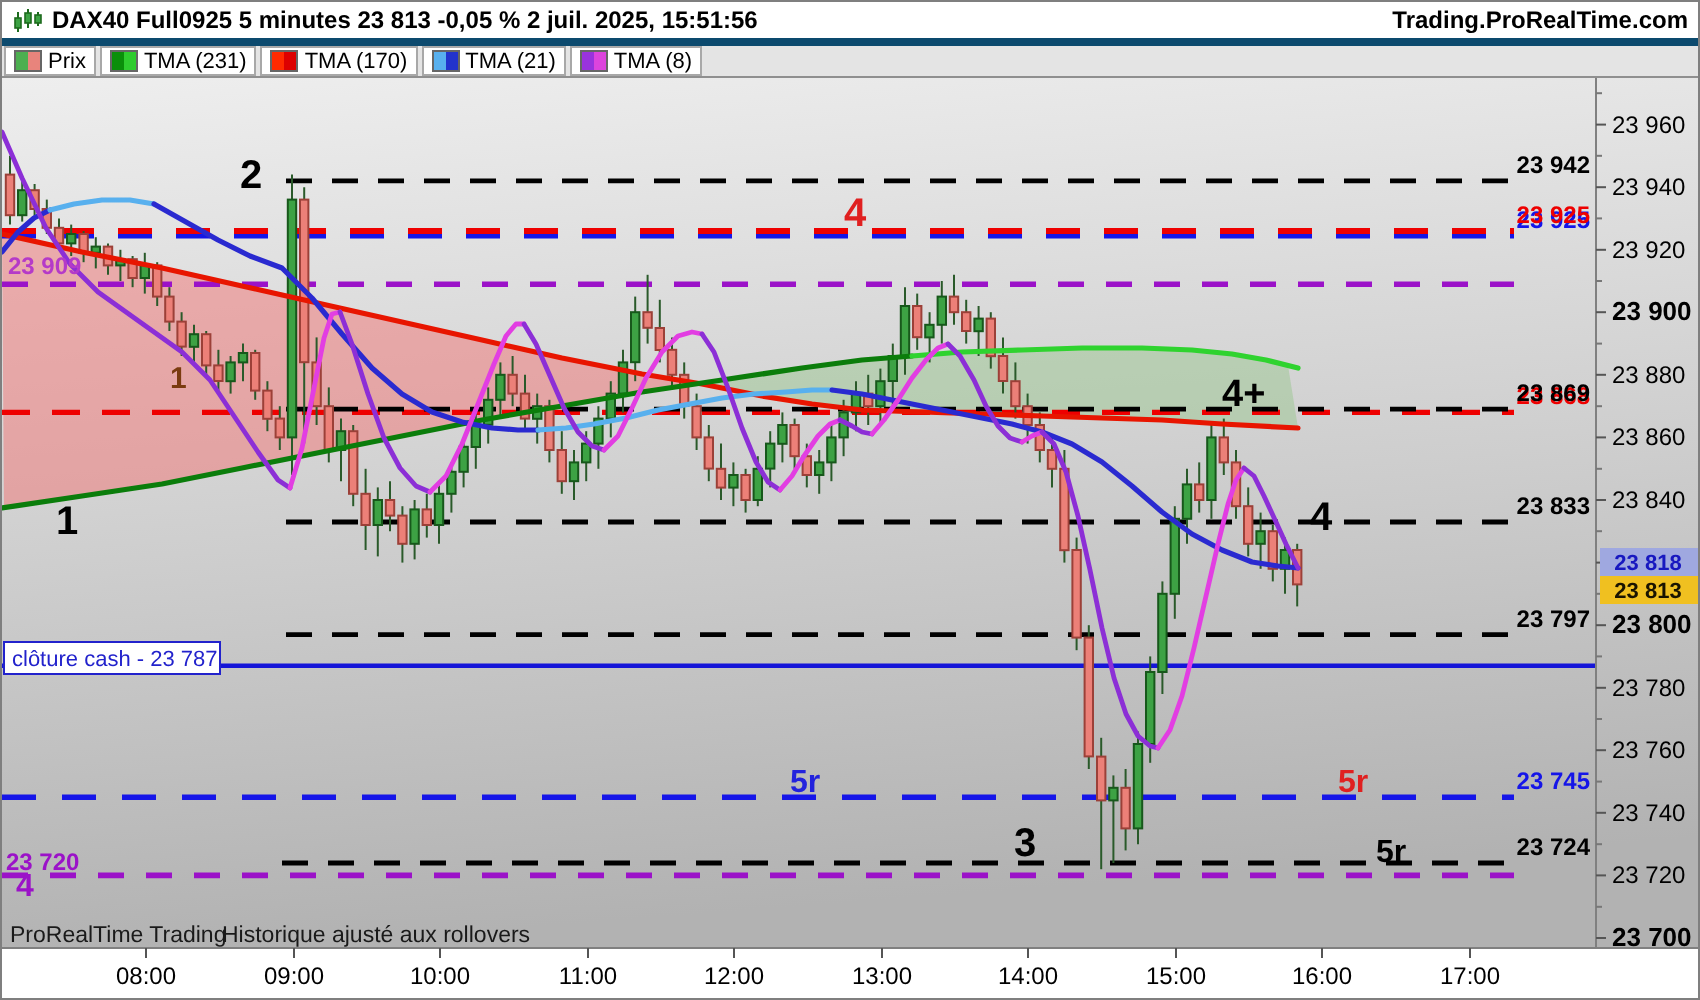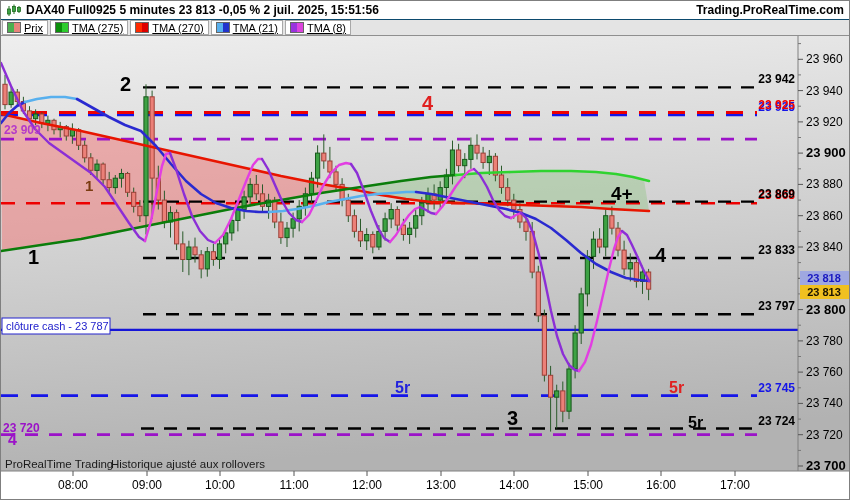--- a/index.html
+++ b/index.html
@@ -1,27 +1,27 @@
 <!DOCTYPE html>
 <html><head>
 <meta charset="utf-8">
 <style>
   html,body{margin:0;padding:0;background:#d8d8d8;}
   #app{width:850px;height:500px;box-sizing:border-box;border:1px solid #7f7f7f;background:#ffffff;
        font-family:"Liberation Sans",sans-serif;position:relative;overflow:hidden;}
-  #title-bar{height:18px;display:flex;align-items:center;padding:0 5px;border-bottom:1px solid #0c4a6e;
+  #title-bar{height:18px;display:flex;align-items:center;padding:0 5px;border-bottom:4px solid #0c4a6e;
              font-size:12px;font-weight:bold;color:#000;background:#ffffff;}
   #title-icon{display:inline-flex;margin-right:4px;}
   #title-text{white-space:nowrap;}
   #title-spacer{flex:1;}
   #site-text{white-space:nowrap;}
   #legend-bar{height:15px;background:#e4e4e4;border-bottom:1px solid #8f8f8f;display:flex;gap:2px;
               padding:0 1px;align-items:stretch;}
   .legend-item{background:#ffffff;border:1px solid #a8a8a8;display:flex;align-items:center;
-               padding:0 4px;font-size:11px;color:#000;gap:3px;box-sizing:border-box;text-decoration:underline;}
+               padding:0 4px;font-size:11px;color:#000;gap:3px;box-sizing:border-box;}
   .sw{display:inline-flex;border:1px solid #666;height:9px;}
   .sw span{width:6px;height:9px;display:block;}
   #chart{display:block;}
   #chart text{font-family:"Liberation Sans",sans-serif;}
 </style>
 </head>
 <body>
 
 <div id="app">
   <div id="title-bar">
@@ -45,28 +45,28 @@
           <span style="background: rgb(76, 175, 80);"></span>
           <span style="background: rgb(232, 132, 124);"></span>
         </span>
         <span>Prix</span>
       </span>
       <span class="legend-item">
         <span class="sw">
           <span style="background: rgb(10, 143, 10);"></span>
           <span style="background: rgb(46, 204, 46);"></span>
         </span>
-        <span>TMA (275)</span>
+        <span>TMA (231)</span>
       </span>
       <span class="legend-item">
         <span class="sw">
           <span style="background: rgb(255, 42, 0);"></span>
           <span style="background: rgb(221, 0, 0);"></span>
         </span>
-        <span>TMA (270)</span>
+        <span>TMA (170)</span>
       </span>
       <span class="legend-item">
         <span class="sw">
           <span style="background: rgb(88, 176, 238);"></span>
           <span style="background: rgb(34, 51, 204);"></span>
         </span>
         <span>TMA (21)</span>
       </span>
       <span class="legend-item">
         <span class="sw">

